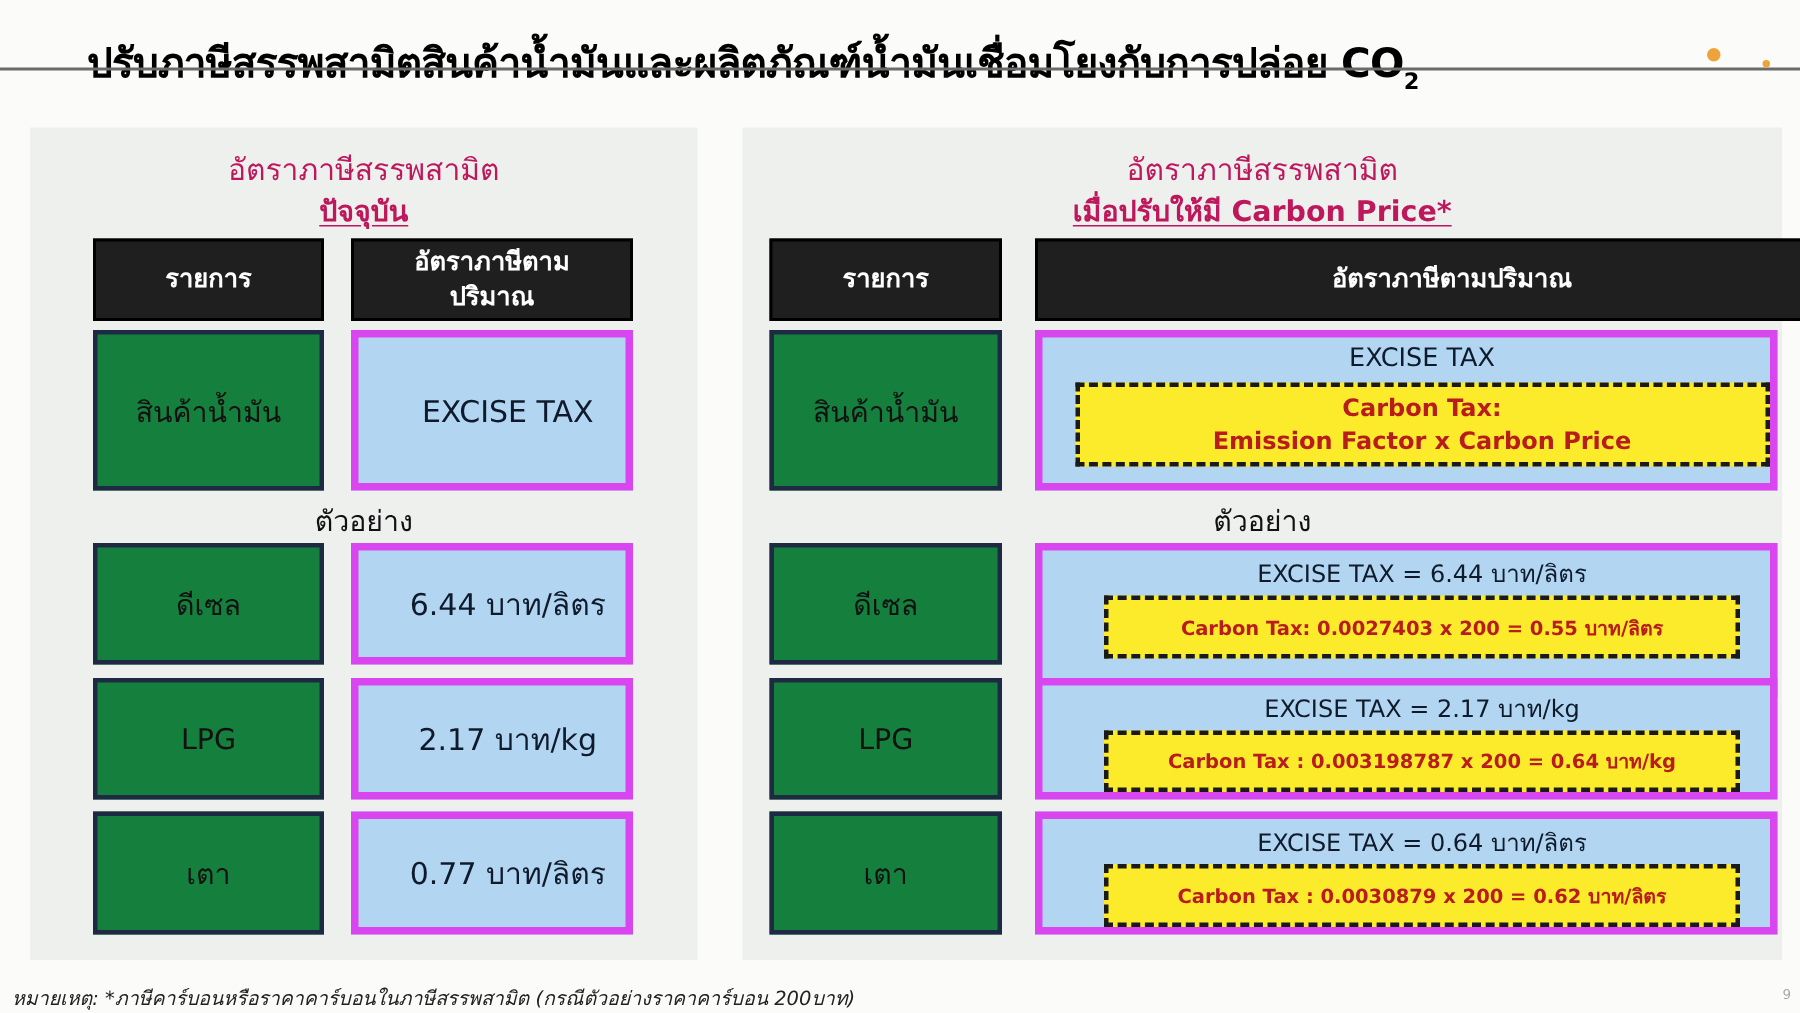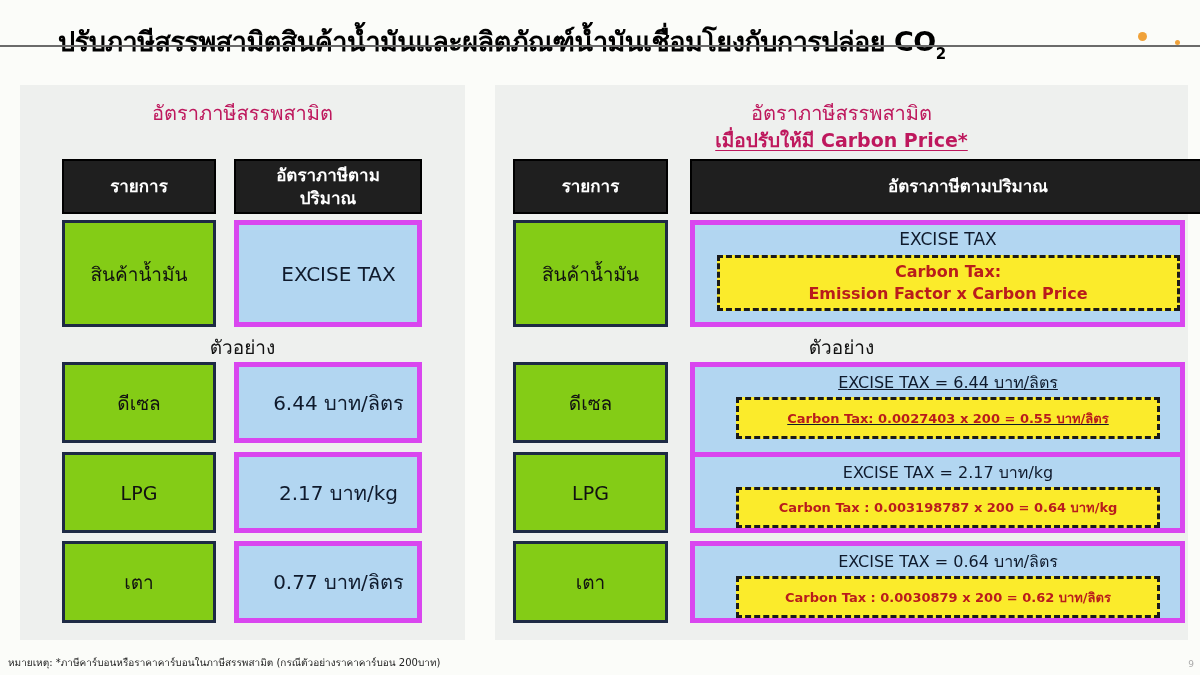--- a/index.html
+++ b/index.html
@@ -31,49 +31,50 @@
     position:absolute; left:0; width:100%; text-align:center; font-size:20px; color:#be185d;
   }
   .panel-heading.h1 { top:12px; }
   .panel-heading.h2 { top:40px; font-weight:bold; text-decoration:underline; text-underline-offset:3px; font-size:19px; }
 
   .cell {
     position:absolute; box-sizing:border-box;
     display:flex; align-items:center; justify-content:center; text-align:center;
   }
   .hdr { background:#1f1f1f; border:2px solid #000; color:#fff; font-weight:bold; font-size:17px; line-height:1.35; }
-  .gray { background:#84cc16; border:3px solid #1e2a44; font-size:19px; color:#111; }
+  .gray { background:#15803d; border:3px solid #1e2a44; font-size:19px; color:#111; }
   .blue { background:#b2d6f1; border:5px solid #d946ef; font-size:20px; color:#0f1a2c;padding-left:21px; }
   .blue.stack { flex-direction:column; justify-content:flex-start; }
 
   .example-label {
     position:absolute; left:0; width:100%; text-align:center; font-size:19px; top:247px;
   }
   .excise-line { font-size:16px; color:#0f1a2c; margin-top:3px; }
   .carbon-box {
     background:#fbeb2b; border:3px dashed #1a1a1a; box-sizing:border-box;
     font-weight:bold; color:#b91c1c; display:flex; flex-direction:column; align-items:center; justify-content:center;
   }
   .footnote {
-    position:absolute; left:8px; top:655px; font-size:10px; color:#222; white-space:nowrap;
+    position:absolute; left:8px; top:655px; font-size:13px; font-style:italic; color:#222; white-space:nowrap;
   }
   .page-num { position:absolute; right:6px; top:659px; font-size:9px; color:#aaa; }
 </style>
 </head>
 <body>
 
 <div class="title"><span>ปรับภาษีสรรพสามิตสินค้าน้ำมันและผลิตภัณฑ์น้ำมันเชื่อมโยงกับการปล่อย CO</span><span class="sub">2</span></div>
 <div class="title-rule"></div>
 <div class="dots">
   <span class="dot" style="left:13px;top:4px;width:9px;height:9px;"></span>
   <span class="dot" style="left:50px;top:12px;width:5px;height:5px;"></span>
 </div>
 
 <div class="panel" id="left-panel">
   <div class="panel-heading h1">อัตราภาษีสรรพสามิต</div>
+  <div class="panel-heading h2">ปัจจุบัน</div>
 
   <div class="cell hdr" style="left:42px;top:74px;width:154px;height:55px;">
       <span>รายการ</span>
     </div>
   <div class="cell hdr" style="left:214px;top:74px;width:188px;height:55px;flex-direction:column;">
     <span>อัตราภาษีตาม</span>
     <span>ปริมาณ</span>
   </div>
 
   <div class="cell gray" style="left:42px;top:135px;width:154px;height:107px;">
@@ -127,21 +128,21 @@
       <span>Carbon Tax:</span>
       <span>Emission Factor x Carbon Price</span>
     </div>
   </div>
 
   <div class="example-label">ตัวอย่าง</div>
 
   <div class="cell gray" style="left:18px;top:277px;width:155px;height:81px;">
       <span>ดีเซล</span>
     </div>
-  <div class="cell blue stack" style="left:195px;top:277px;width:495px;height:103px;text-decoration:underline;">
+  <div class="cell blue stack" style="left:195px;top:277px;width:495px;height:103px;">
     <div class="excise-line">EXCISE TAX = 6.44 บาท/ลิตร</div>
     <div class="carbon-box" style="width:424px;height:42px;margin-top:2px;font-size:13px;">
         <span>Carbon Tax: 0.0027403 x 200 = 0.55 บาท/ลิตร</span>
       </div>
   </div>
 
   <div class="cell gray" style="left:18px;top:367px;width:155px;height:81px;">
       <span>LPG</span>
     </div>
   <div class="cell blue stack" style="left:195px;top:367px;width:495px;height:81px;">

